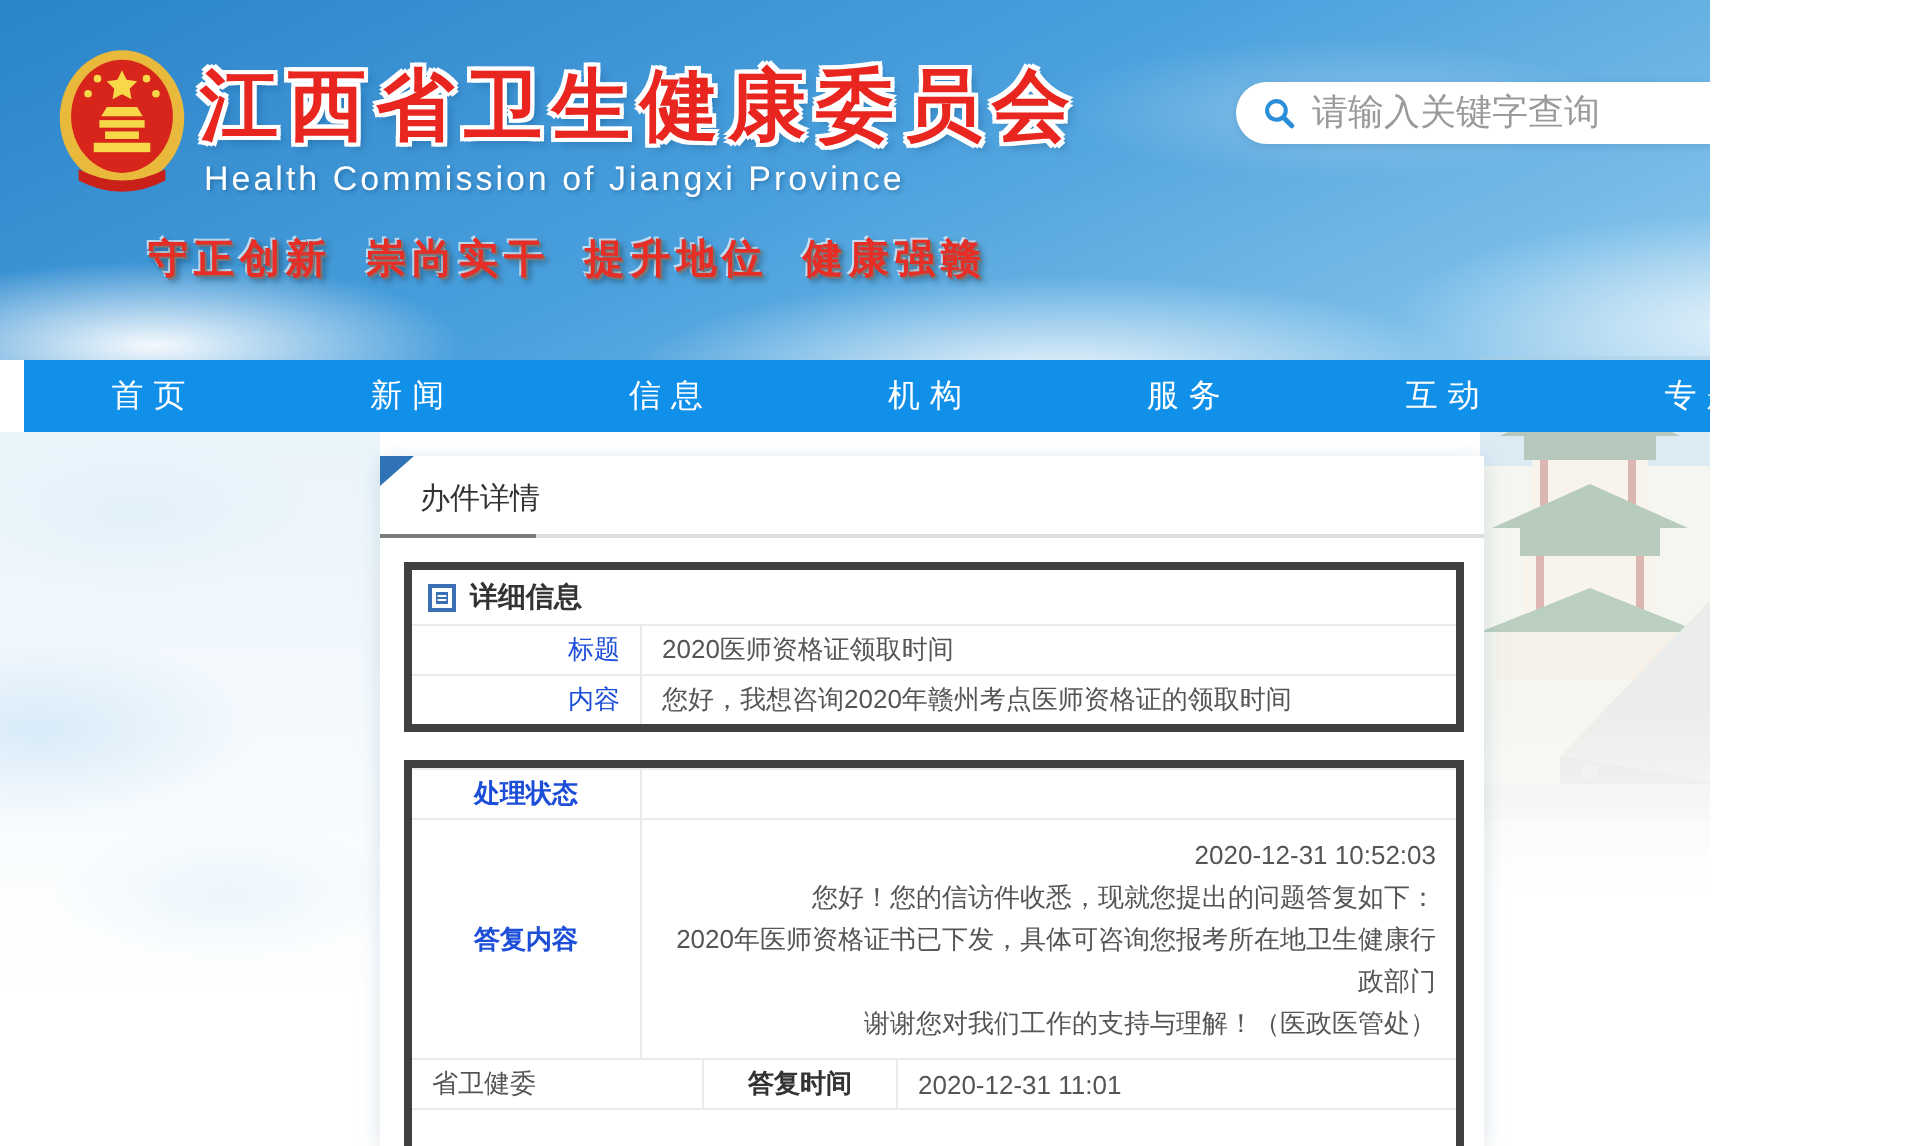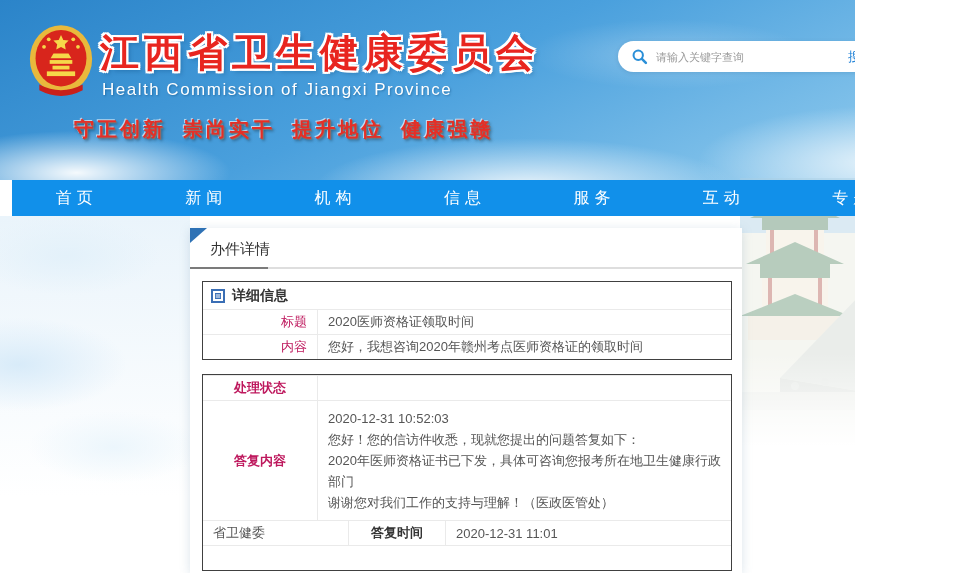--- a/index.html
+++ b/index.html
@@ -35,21 +35,21 @@
 
   
   .search-pill {
     position:absolute; left:618px; top:41px; width:274px; height:31px;
     background:#fff; border-radius:16px; display:flex; align-items:center;
     box-shadow:0 1px 4px rgba(0,60,110,.15);
   }
   .search-pill .mag { margin-left:13px; flex:0 0 auto; }
   .search-input {
     flex:1; border:none; outline:none; background:transparent;
-    font-size:11px; color:#555; margin-left:8px; font-family:inherit;
+    font-size:18px; color:#555; margin-left:8px; font-family:inherit;
   }
   .search-input::placeholder { color:#9a9a9a; }
   .search-btn {
     border:none; background:transparent; color:#1b7fd6; font-size:13px;
     padding:0 16px 0 6px; cursor:pointer; font-family:Liberation Serif, serif; letter-spacing:1px;text-align:right;
   }
   .phone-icon { position:absolute; left:903px; top:43px; cursor:pointer; }
 
   
   .nav {
@@ -82,35 +82,35 @@
     background:#fff; box-shadow:0 2px 10px rgba(90,130,165,.22); z-index:4;
   }
   .corner-fold { position:absolute; left:0; top:0; width:0; height:0;
     border-top:15px solid #2f72b5; border-right:17px solid transparent; }
   .tab-row { padding:12px 14px 0 20px; }
   .tab-label { font-size:15px; color:#333; cursor:pointer; display:inline-block; }
   .tab-underline { margin-top:8px; height:2px; background:#dedede; position:relative; }
   .tab-underline-active { position:absolute; left:0; top:0; width:78px; height:2px; background:#7b7b7b; }
 
   .sections { padding:12px 10px 0 12px; }
-  .section { border:1px solid #404040; background:#fff; }
+  .section { border:4px solid #404040; background:#fff; }
   .section + .section { margin-top:14px; }
   .sec-head { height:27px; display:flex; align-items:center; padding-left:8px; }
   .sec-title { font-size:14px; font-weight:bold; color:#333; margin-left:7px; }
   .sq-icon { width:14px; height:14px; flex:0 0 auto; }
 
   .row { display:flex; border-top:1px solid #eaeaea; min-height:25px; align-items:stretch; font-size:13px; }
   .cell-label {
     width:115px; flex:0 0 auto; border-right:1px solid #eaeaea;
-    display:flex; align-items:center; color:#be185d;
+    display:flex; align-items:center; color:#1d4ed8;
   }
   .lbl-right { justify-content:flex-end; padding-right:10px; }
   .lbl-center { justify-content:center; font-weight:bold; }
   .cell-value { flex:1 1 auto; display:flex; align-items:center; padding:3px 10px; color:#555; }
-  .cell-value.block { display:block; white-space:pre-line; line-height:21px; padding:7px 10px; }
+  .cell-value.block { display:block; white-space:pre-line; line-height:21px; padding:7px 10px;text-align:right; }
   .cell-value.narrow { flex:0 0 auto; width:146px; border-right:1px solid #eaeaea; }
   .cell-label2 { width:97px; flex:0 0 auto; border-right:1px solid #eaeaea;
     display:flex; align-items:center; justify-content:center; color:#333; font-weight:bold; }
 </style>
 </head>
 <body>
 
 <div class="page">
 
   <div class="header">
@@ -149,22 +149,22 @@
       <svg width="23" height="30" viewBox="0 0 23 30">
         <rect x="2" y="2" width="19" height="26" rx="4" fill="none" stroke="#1a87e0" stroke-width="3"></rect>
         <circle cx="11.5" cy="23.5" r="1.4" fill="#1a87e0"></circle>
       </svg>
     </div>
   </div>
 
   <div class="nav">
     <a class="nav-item">首页</a>
     <a class="nav-item">新闻</a>
+    <a class="nav-item">信息</a>
     <a class="nav-item">机构</a>
-    <a class="nav-item">信息</a>
     <a class="nav-item">服务</a>
     <a class="nav-item">互动</a>
     <a class="nav-item">专题</a>
   </div>
 
   <div class="left-clouds"></div>
 
   <div class="photo">
     <svg width="216" height="285" viewBox="0 0 216 285">
       <rect x="0" y="0" width="216" height="60" fill="#aacfe4"></rect>

